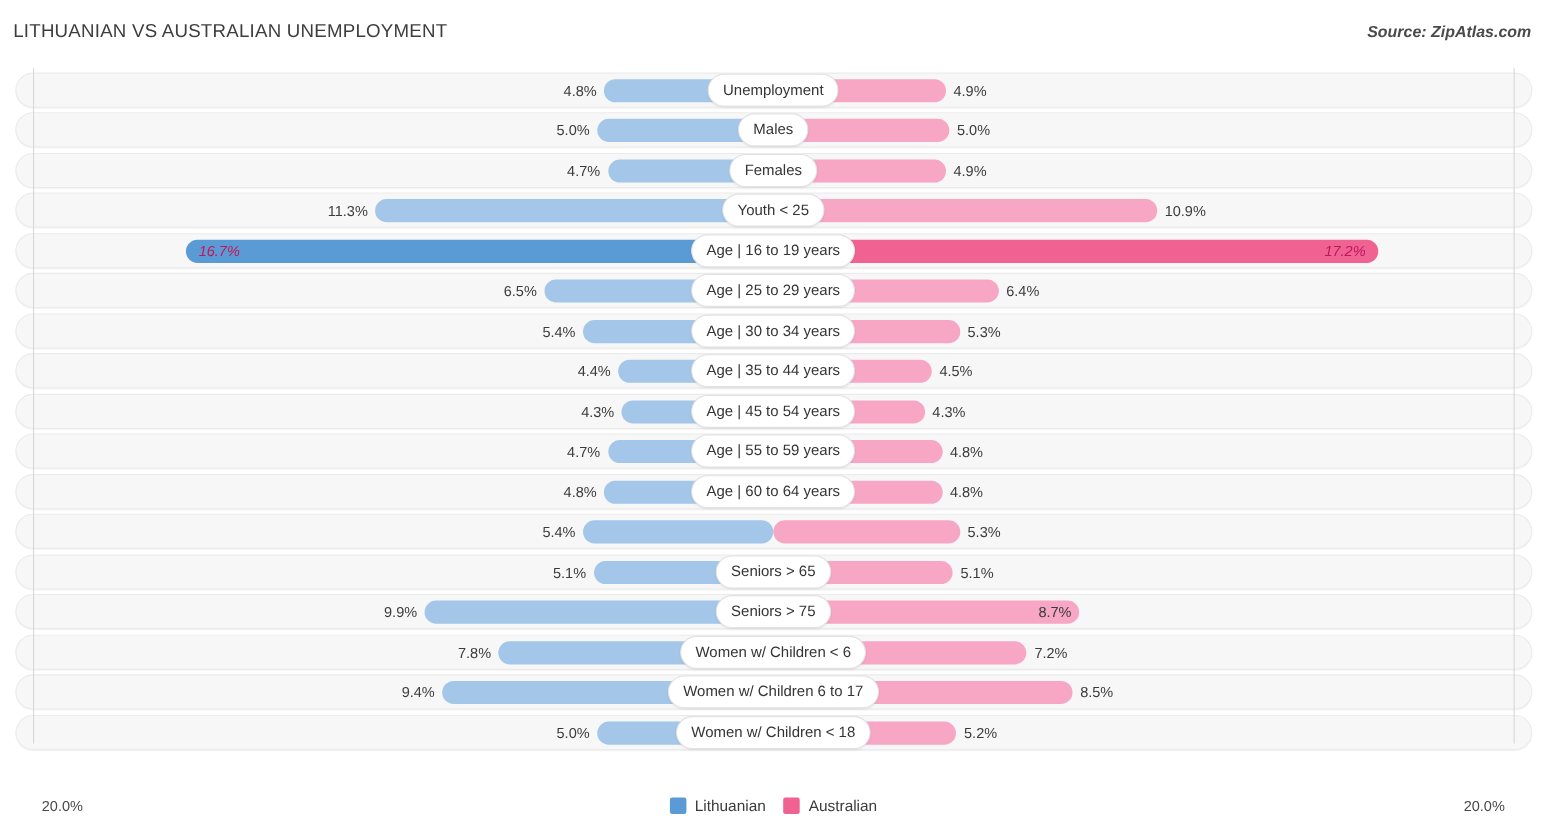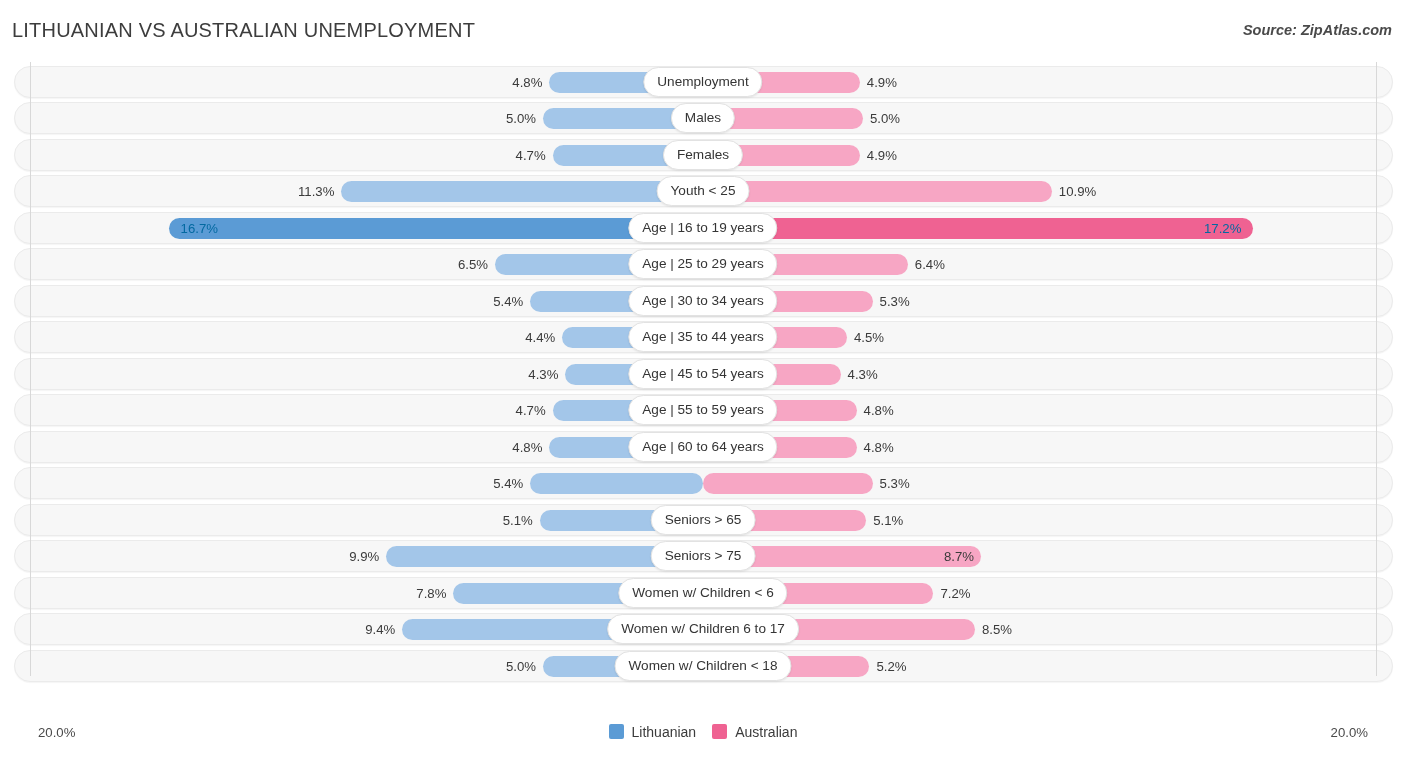--- a/index.html
+++ b/index.html
@@ -18,21 +18,21 @@
 
   
   .header {
     position: relative;
     height: 60px;
   }
   .chart-title {
     position: absolute;
     left: 12px;
     top: 19px;
-    font-size: 20px;
+    font-size: 17px;
     letter-spacing: .2px;
     color: #3d3d3d;
     font-weight: 400;
     white-space: nowrap;
   }
   .source {
     position: absolute;
     right: 14px;
     top: 22px;
     font-size: 14.5px;
@@ -106,22 +106,23 @@
     color: #3b3b3b;
     white-space: nowrap;
     z-index: 2;
     line-height: 19px;
   }
   .val.left  { text-align: right; }
   .val.right { text-align: left; }
 
   
   .val.inside {
-    color: #0369a1;
+    color: #be185d;
     z-index: 4;
+    font-style: italic;
   }
 
   
   .center-label {
     position: absolute;
     left: 703px;
     top: 3px;
     transform: translateX(-50%);
     background: #ffffff;
     border: 1px solid #e2e2e2;
@@ -159,21 +160,21 @@
     left: 0;
     right: 0;
     top: 7px;
     display: flex;
     justify-content: center;
     align-items: center;
     gap: 16px;
   }
   .legend-item {
     display: flex;
-    align-items: flex-start;
+    align-items: flex-end;
     gap: 8px;
   }
   .swatch {
     width: 15px;
     height: 15px;
     border-radius: 2px;
     display: block;
   }
   .legend-text {
     font-size: 14px;

